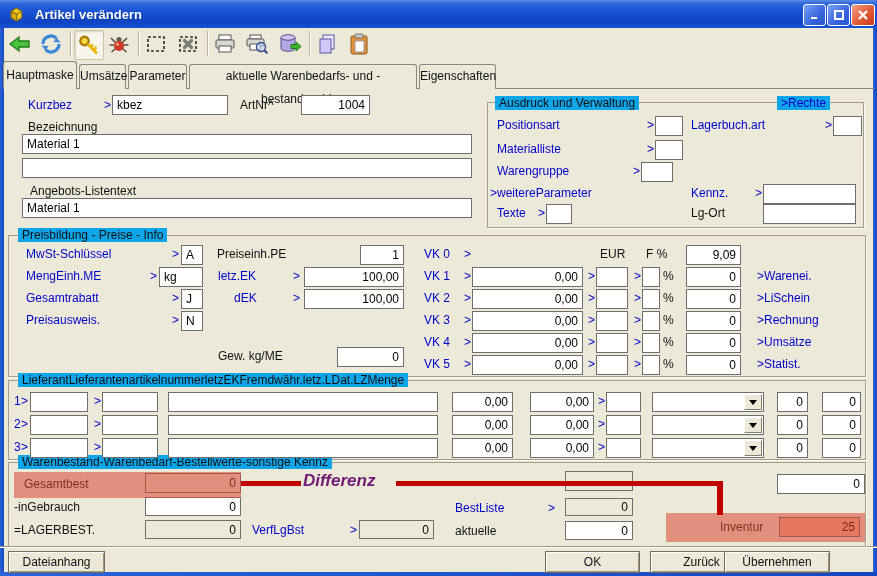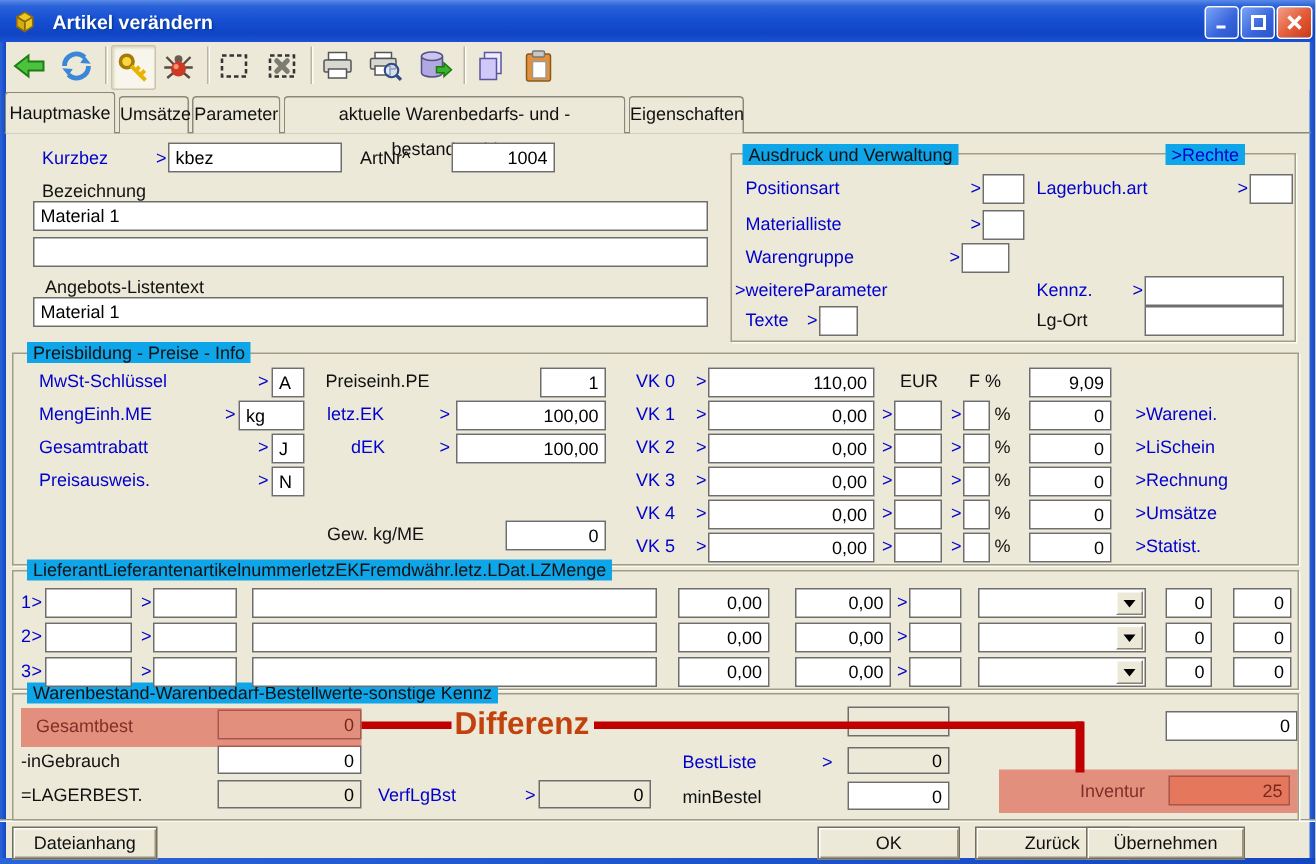--- a/index.html
+++ b/index.html
@@ -40,21 +40,21 @@
     display:flex;align-items:center;justify-content:center;}
   .dd .arr::after{content:"";border:4px solid transparent;border-top:5px solid #000;margin-top:5px;}
   .btn{position:absolute;box-sizing:border-box;height:22px;background:#ece9d8;border:1px solid #736f5c;
     box-shadow:inset 1px 1px 0 #fff,inset -1px -1px 0 #99957f;text-align:center;line-height:20px;z-index:3;
     font-family:"Liberation Sans",sans-serif;font-size:12px;}
   .footsep1{position:absolute;left:0;top:546px;width:877px;height:1px;background:#99957f;}
   .footsep2{position:absolute;left:0;top:547px;width:877px;height:1px;background:#fff;}
   
   .hl{position:absolute;background:rgba(219,70,53,0.55);z-index:6;}
   .rline{position:absolute;background:#c00000;z-index:7;}
-  .ann{position:absolute;color:#c2410c;font-weight:bold;font-size:21px;z-index:7;white-space:nowrap;}
+  .ann{position:absolute;color:#701a75;font-weight:bold;font-size:17px;z-index:7;white-space:nowrap;font-style:italic;}
 </style>
 </head>
 <body>
 
 <div class="win">
 
   <div class="titlebar">
     <svg class="appicon" viewBox="0 0 16 16">
       <path d="M3 5l5-3 5 3v6l-5 3-5-3z" fill="#ecc91f" stroke="#8a6a10"></path>
       <path d="M3 5l5 3 5-3M8 8v6" stroke="#8a6a10" fill="none"></path>
@@ -228,21 +228,20 @@
   <span class="lbl blue" style="left:293px;top:269px">&gt;</span>
   <input class="inp r" style="left: 304px; top: 267px; width: 100px;" value="100,00">
   <span class="lbl blue" style="left:234px;top:291px">dEK</span>
   <span class="lbl blue" style="left:293px;top:291px">&gt;</span>
   <input class="inp r" style="left: 304px; top: 289px; width: 100px;" value="100,00">
   <span class="lbl" style="left:218px;top:349px">Gew. kg/ME</span>
   <input class="inp r" style="left: 337px; top: 347px; width: 67px;" value="0">
 
   <span class="lbl blue" style="left:424px;top:247px">VK 0</span>
   <span class="lbl blue" style="left:464px;top:247px">&gt;</span>
-  <input class="inp r" style="left: 472px; top: 245px; width: 111px;" value="110,00">
   <span class="lbl" style="left:600px;top:247px">EUR</span>
   <span class="lbl" style="left:646px;top:247px">F %</span>
   <input class="inp r" style="left: 686px; top: 245px; width: 55px;" value="9,09">
 
   <span class="lbl blue" style="left:424px;top:269px">VK 1</span>
   <span class="lbl blue" style="left:464px;top:269px">&gt;</span>
   <input class="inp r" style="left: 472px; top: 267px; width: 111px;" value="0,00">
   <span class="lbl blue" style="left:588px;top:269px">&gt;</span>
   <input class="inp" style="left: 596px; top: 267px; width: 32px;" value="">
   <span class="lbl blue" style="left:634px;top:269px">&gt;</span>
@@ -354,21 +353,21 @@
   <input class="inp r" style="left: 145px; top: 497px; width: 96px; height: 19px;" value="0">
   <span class="lbl" style="left:14px;top:523px">=LAGERBEST.</span>
   <input class="inp dis r" style="left: 145px; top: 520px; width: 96px; height: 19px;" value="0">
   <span class="lbl blue" style="left:252px;top:523px">VerfLgBst</span>
   <span class="lbl blue" style="left:350px;top:523px">&gt;</span>
   <input class="inp dis r" style="left: 359px; top: 520px; width: 75px; height: 19px;" value="0">
   <input class="inp dis" style="left: 565px; top: 471px; width: 68px;" value="">
   <span class="lbl blue" style="left:455px;top:501px">BestListe</span>
   <span class="lbl blue" style="left:548px;top:501px">&gt;</span>
   <input class="inp dis r" style="left: 565px; top: 498px; width: 68px; height: 18px;" value="0">
-  <span class="lbl" style="left:455px;top:524px">minBestel</span>
+  <span class="lbl" style="left:455px;top:524px">aktuelle</span>
   <input class="inp r" style="left: 565px; top: 521px; width: 68px; height: 19px;" value="0">
   <input class="inp r" style="left: 777px; top: 474px; width: 88px;" value="0">
   <span class="lbl" style="left:720px;top:520px">Inventur</span>
   <input class="inp r" style="left: 779px; top: 517px; width: 81px; background: rgb(242, 180, 142);" value="25">
 
   <div class="hl" style="left:14px;top:472px;width:227px;height:26px"></div>
   <div class="rline" style="left:241px;top:481px;width:60px;height:5px"></div>
   <span class="ann" style="left:303px;top:471px">Differenz</span>
   <div class="rline" style="left:396px;top:481px;width:326px;height:5px"></div>
   <div class="rline" style="left:717px;top:481px;width:6px;height:34px"></div>

